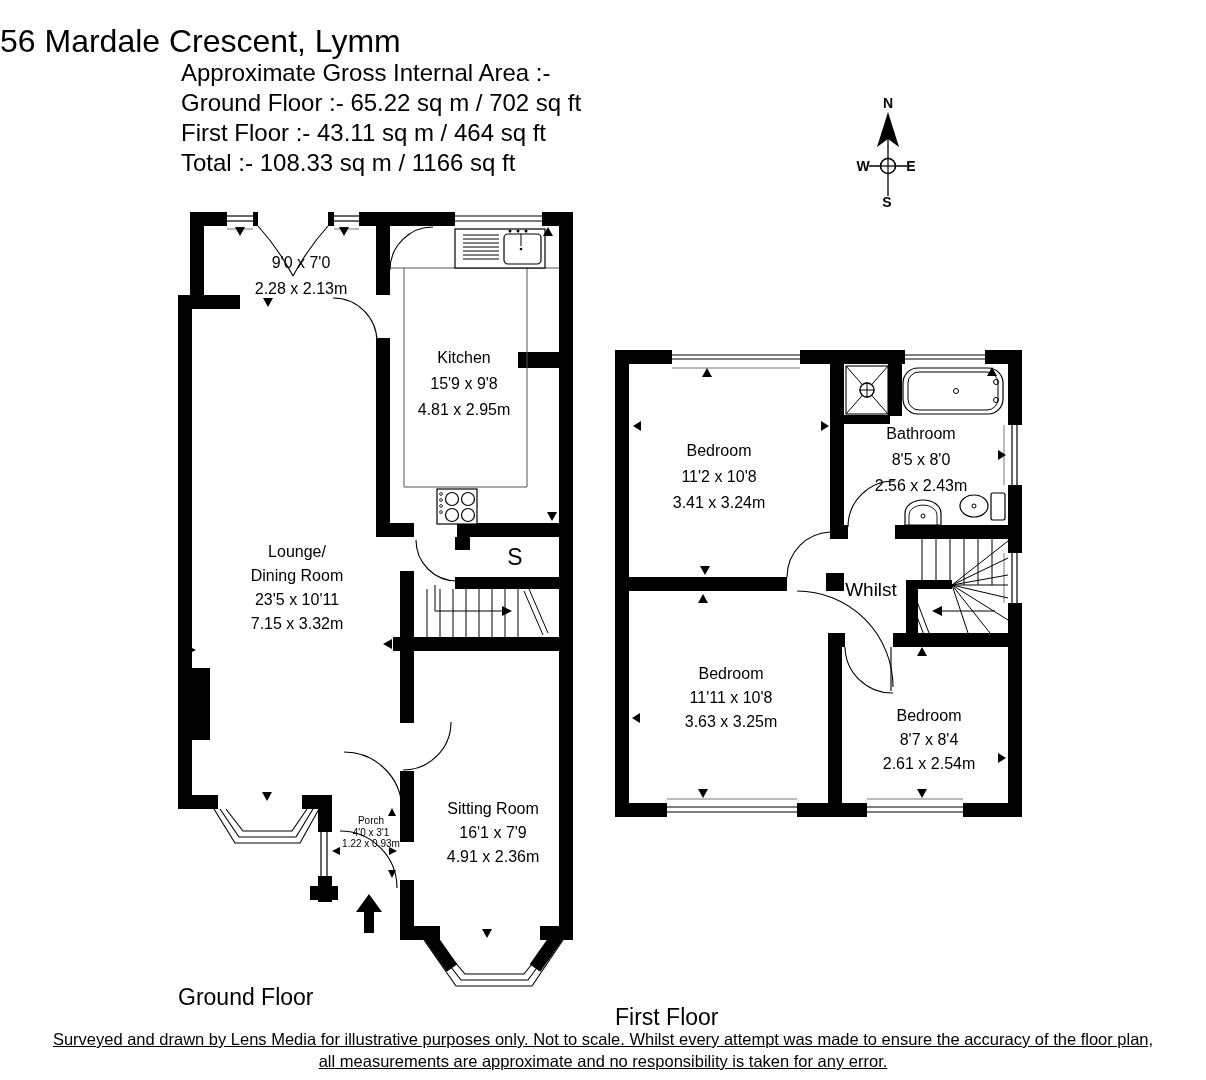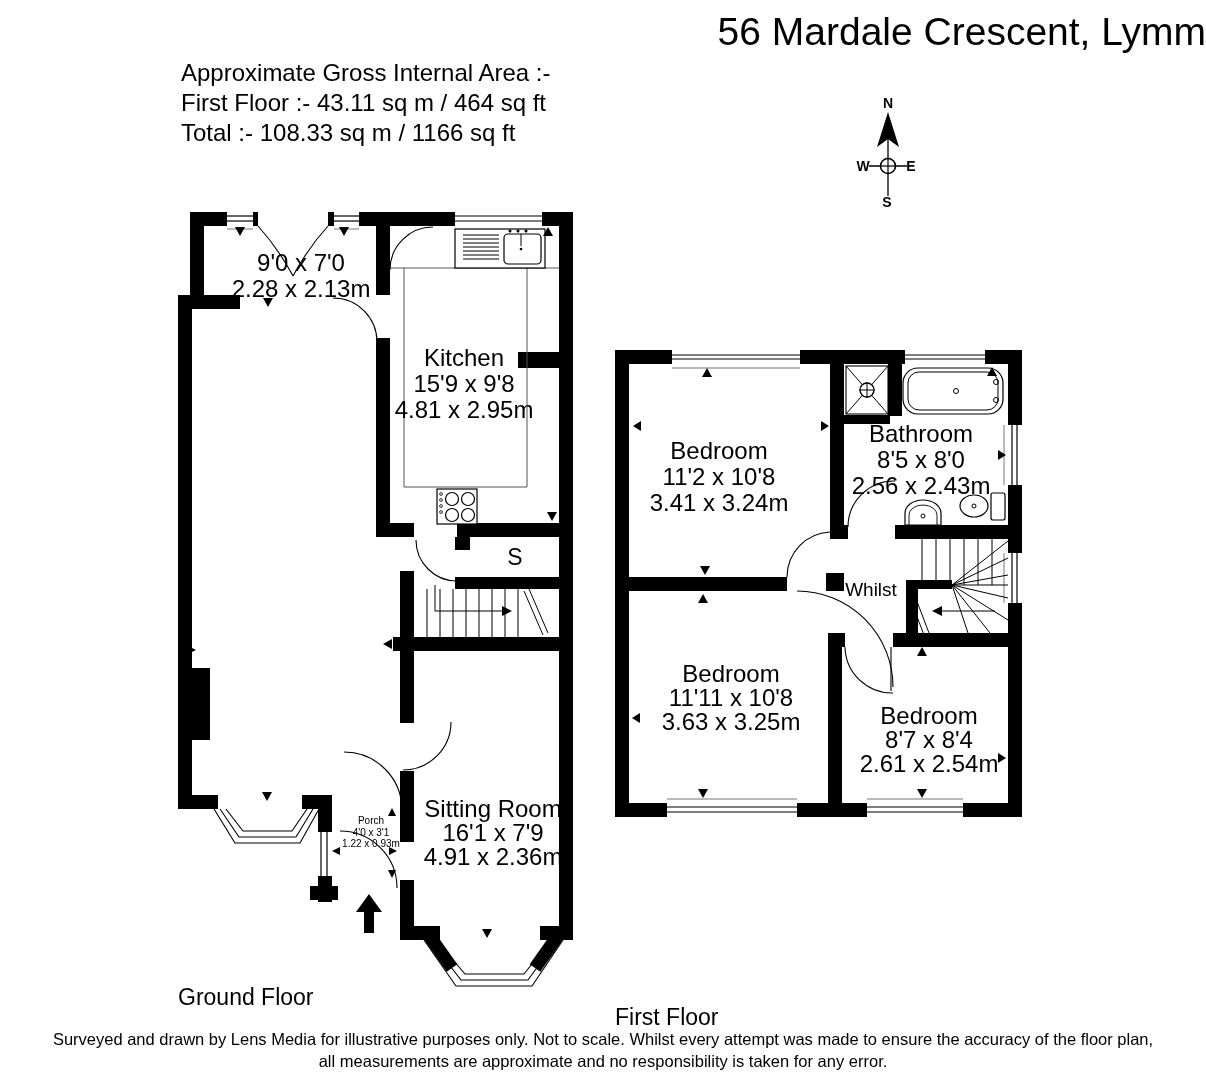--- a/index.html
+++ b/index.html
@@ -1,39 +1,40 @@
 <!DOCTYPE html>
 <html><head>
 <meta charset="utf-8">
 <style>
   html,body{margin:0;padding:0;background:#fff;}
   .canvas{position:relative;width:1206px;height:1080px;background:#ffffff;overflow:hidden;
           font-family:"Liberation Sans", sans-serif;color:#000;}
-  .title{position:absolute;top:10px;left:0;width:100%;text-align:right;font-size:39px;}
+  .title{position:absolute;top:23px;left:0;width:100%;text-align:left;font-size:32px;}
   .info{position:absolute;left:181px;top:58px;font-size:24px;line-height:30px;}
   .plan{position:absolute;left:0;top:0;width:1206px;height:1080px;}
   .room-label{position:absolute;transform:translate(-50%,-50%);text-align:center;
-              font-size:24px;line-height:26px;white-space:nowrap;}
+              font-size:16px;line-height:26px;white-space:nowrap;}
   .room-label.lh24{line-height:24px;}
   .room-label.small{font-size:10px;line-height:11.5px;}
   .room-label.single{font-size:23px;}
   .room-label.landing{font-size:19px;}
   .floor-label{position:absolute;font-weight:normal;font-size:23px;white-space:nowrap;}
   .footer{position:absolute;top:1028px;left:0;width:100%;text-align:center;
-          font-size:16.5px;line-height:22px;}
+          font-size:16.5px;line-height:22px;text-decoration:underline;}
 </style>
 </head>
 <body>
 
 <div class="canvas">
 
   <div class="title">56 Mardale Crescent, Lymm</div>
 
   <div class="info">
     <div>Approximate Gross Internal Area :-</div>
+    <div>Ground Floor :- 65.22 sq m / 702 sq ft</div>
     <div>First Floor :- 43.11 sq m / 464 sq ft</div>
     <div>Total :- 108.33 sq m / 1166 sq ft</div>
   </div>
 
   <svg class="plan" viewBox="0 0 1206 1080">
 
     <g>
 
       <g fill="#000">
         <rect x="190" y="212" width="37" height="14"></rect>
@@ -325,20 +326,26 @@
     <div>9'0 x 7'0</div>
     <div>2.28 x 2.13m</div>
   </div>
 
   <div class="room-label" style="left:464px;top:384px">
     <div>Kitchen</div>
     <div>15'9 x 9'8</div>
     <div>4.81 x 2.95m</div>
   </div>
 
+  <div class="room-label lh24" style="left:297px;top:588px">
+    <div>Lounge/</div>
+    <div>Dining Room</div>
+    <div>23'5 x 10'11</div>
+    <div>7.15 x 3.32m</div>
+  </div>
 
   <div class="room-label single" style="left:515px;top:557px">
     <div>S</div>
   </div>
 
   <div class="room-label lh24" style="left:493px;top:833px">
     <div>Sitting Room</div>
     <div>16'1 x 7'9</div>
     <div>4.91 x 2.36m</div>
   </div>

